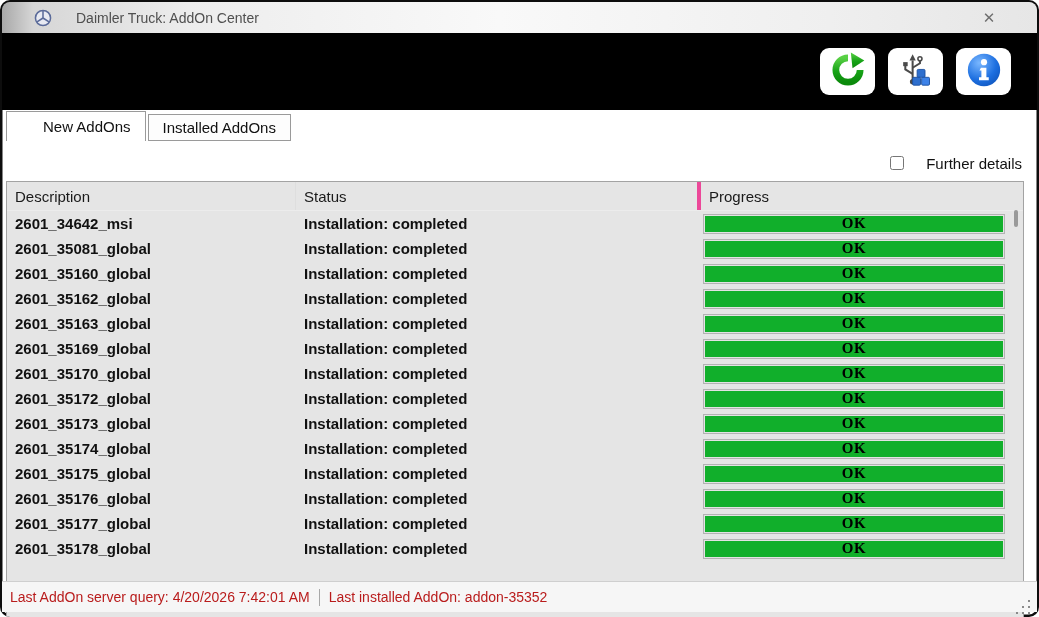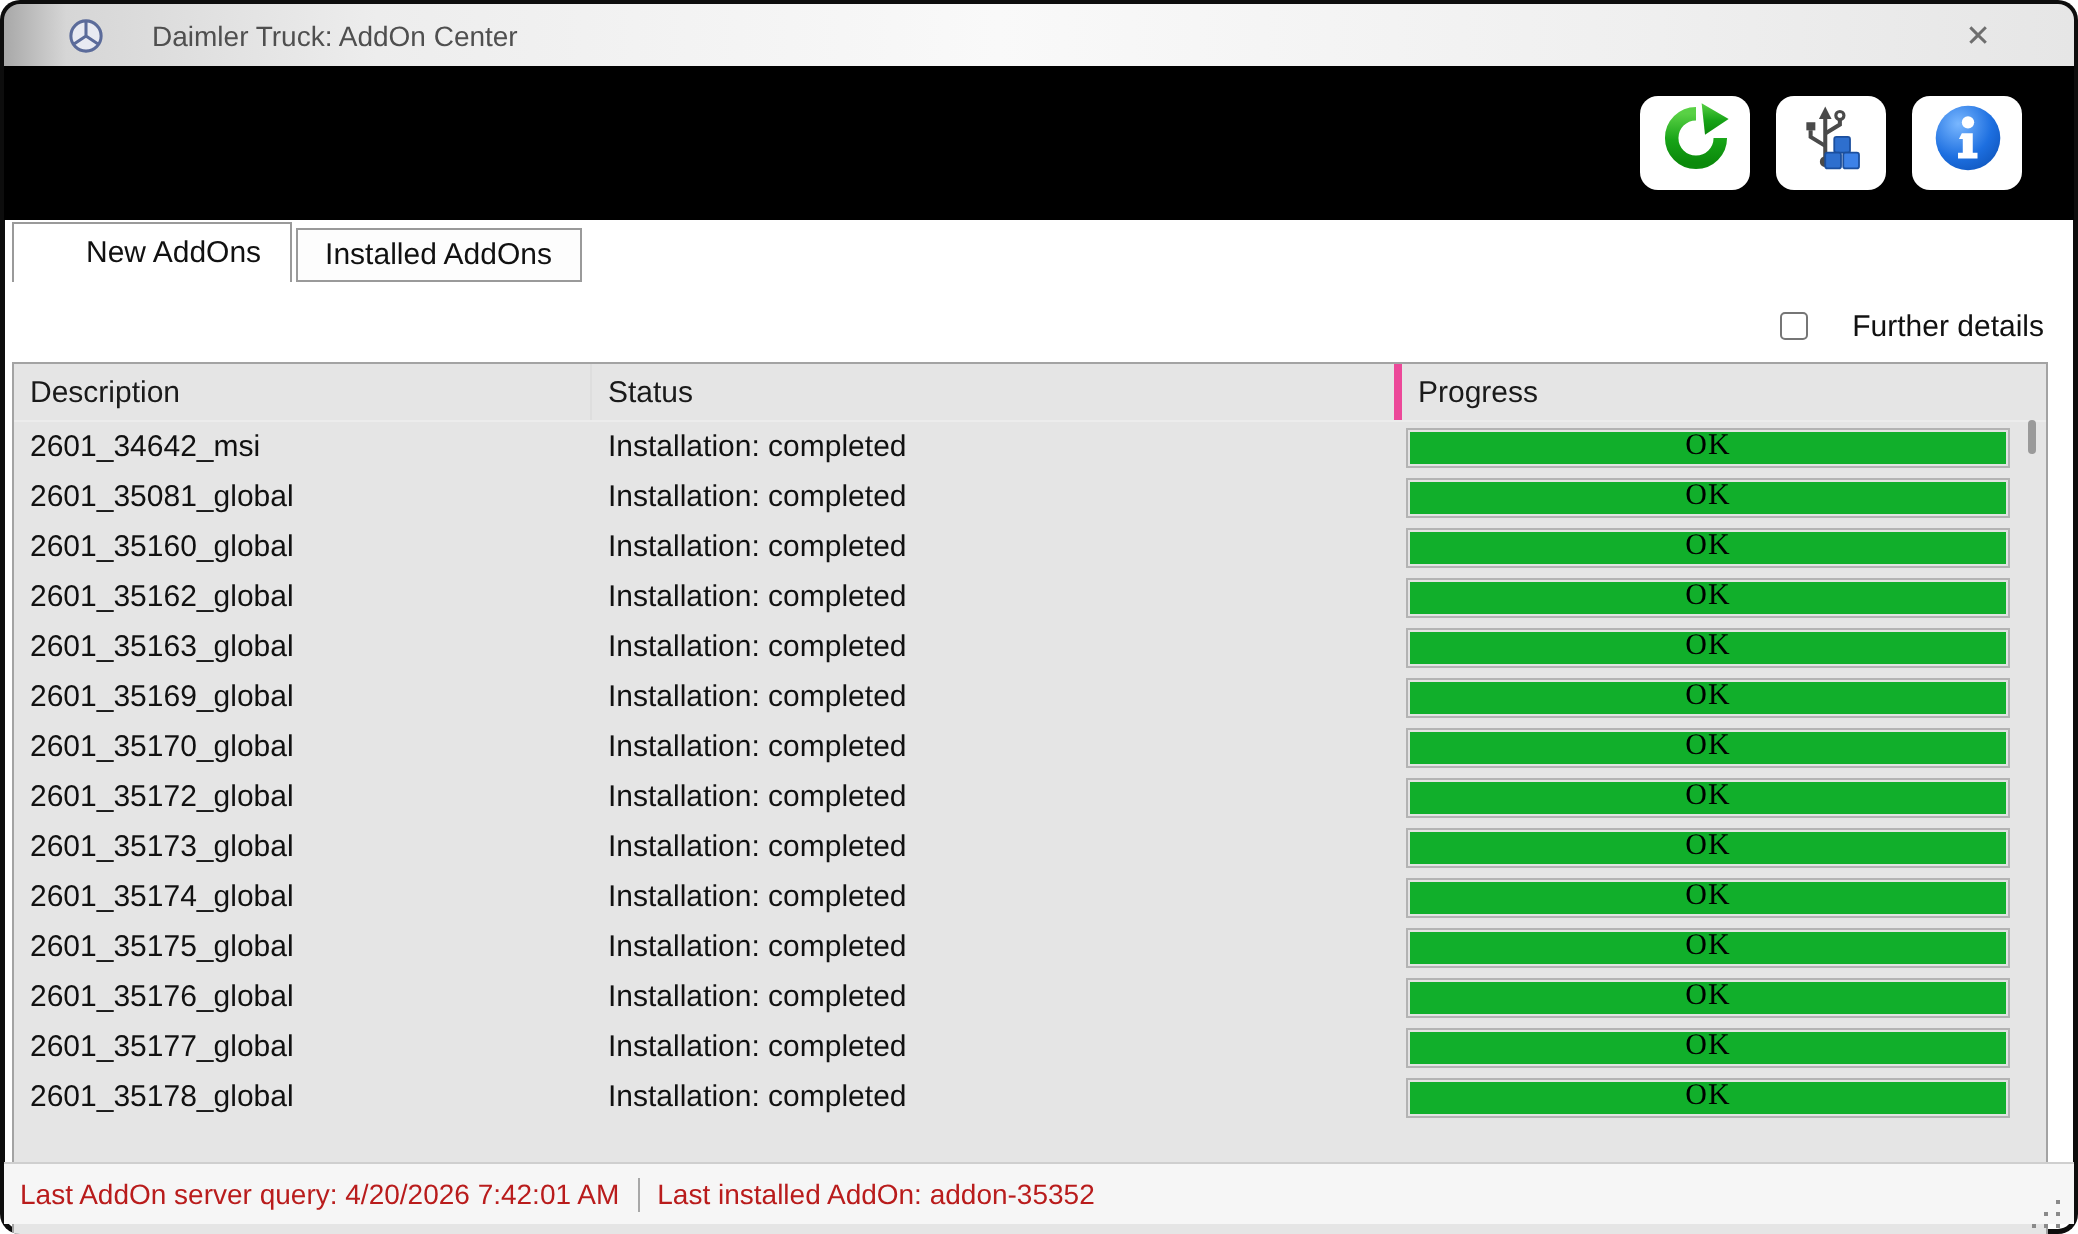--- a/index.html
+++ b/index.html
@@ -58,21 +58,21 @@
     border: 1px solid #a3a3a3; background: #e5e5e5; overflow: hidden;
   }
   .thead { display: flex; height: 29px; border-bottom: 1px solid #ececec; }
   .th { font-size: 15px; color: #1a1a1a; display: flex; align-items: center; padding-left: 8px; }
   .th-desc   { width: 289px; border-right: 1px solid #dedede; }
   .th-status { width: 405px; border-right: 4px solid #ec4899; }
   .th-progress { flex: 1; }
 
   .tbody { position: relative; }
   .trow { display: flex; height: 25px; align-items: center; }
-  .td { font-size: 15px; color: #111; padding-left: 8px; white-space: nowrap; overflow: hidden; }
+  .td { font-size: 15px; color: #111; padding-left: 8px; white-space: nowrap; overflow: hidden; font-weight: bold; }
   .td-desc { width: 289px; }
   .td-status { width: 405px; }
   .td-progress { flex: 1; padding: 0 18px 0 2px; display: flex; align-items: center; justify-content: flex-end; }
   .pbar {
     height: 20px; width: 100%;
     border: 1px solid #b3b3b3; box-shadow: inset 0 0 0 1px #e3e3e3;
     display: flex; align-items: center; justify-content: center;
   }
   .pbar-label { font-family: "Liberation Serif", "DejaVu Serif", serif; font-size: 15px; color: #000; letter-spacing: 0.5px; }
 

